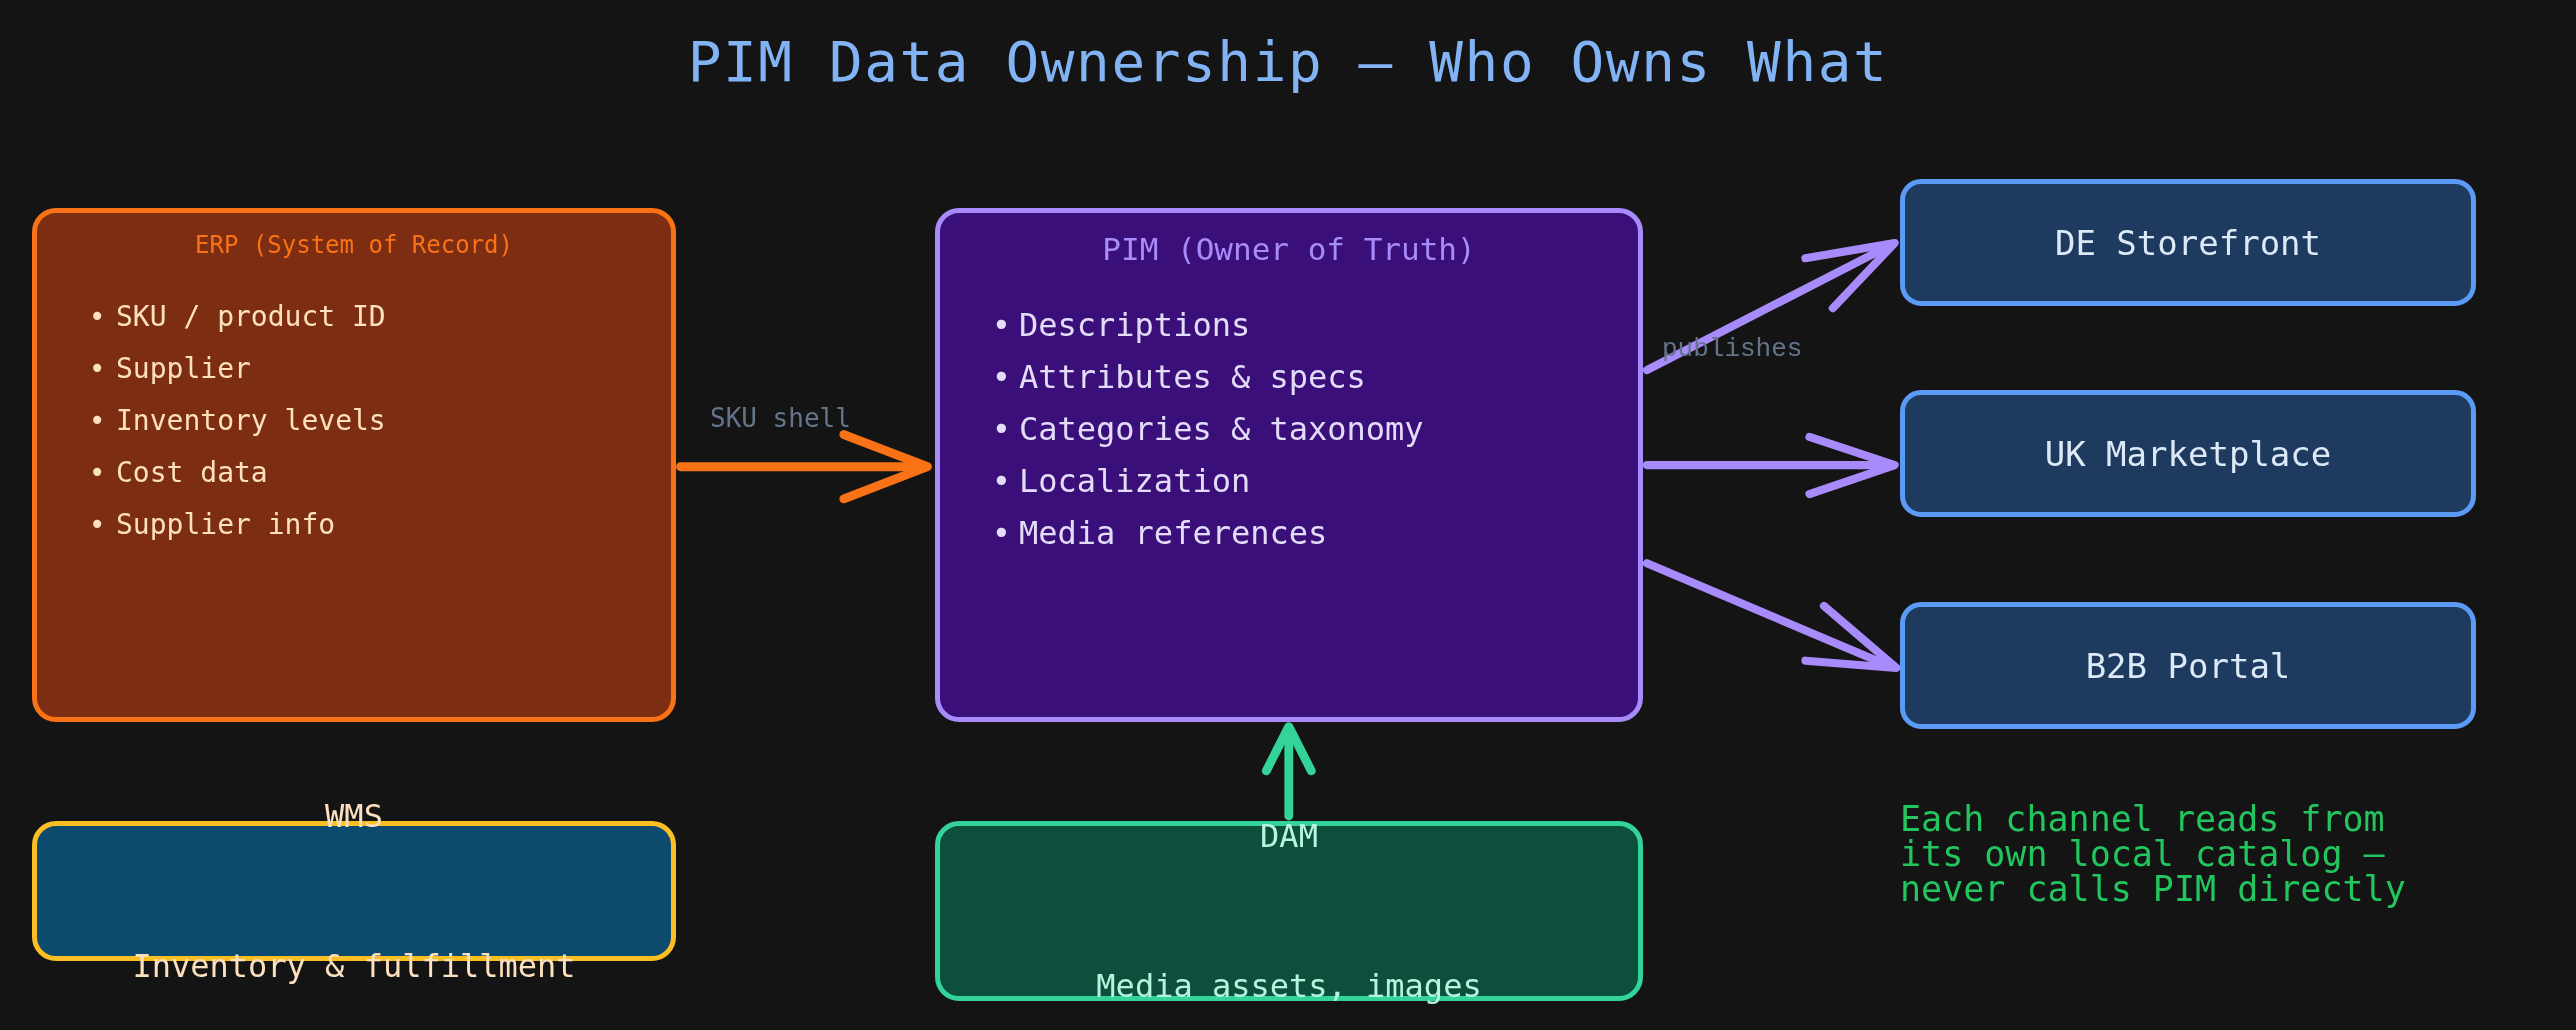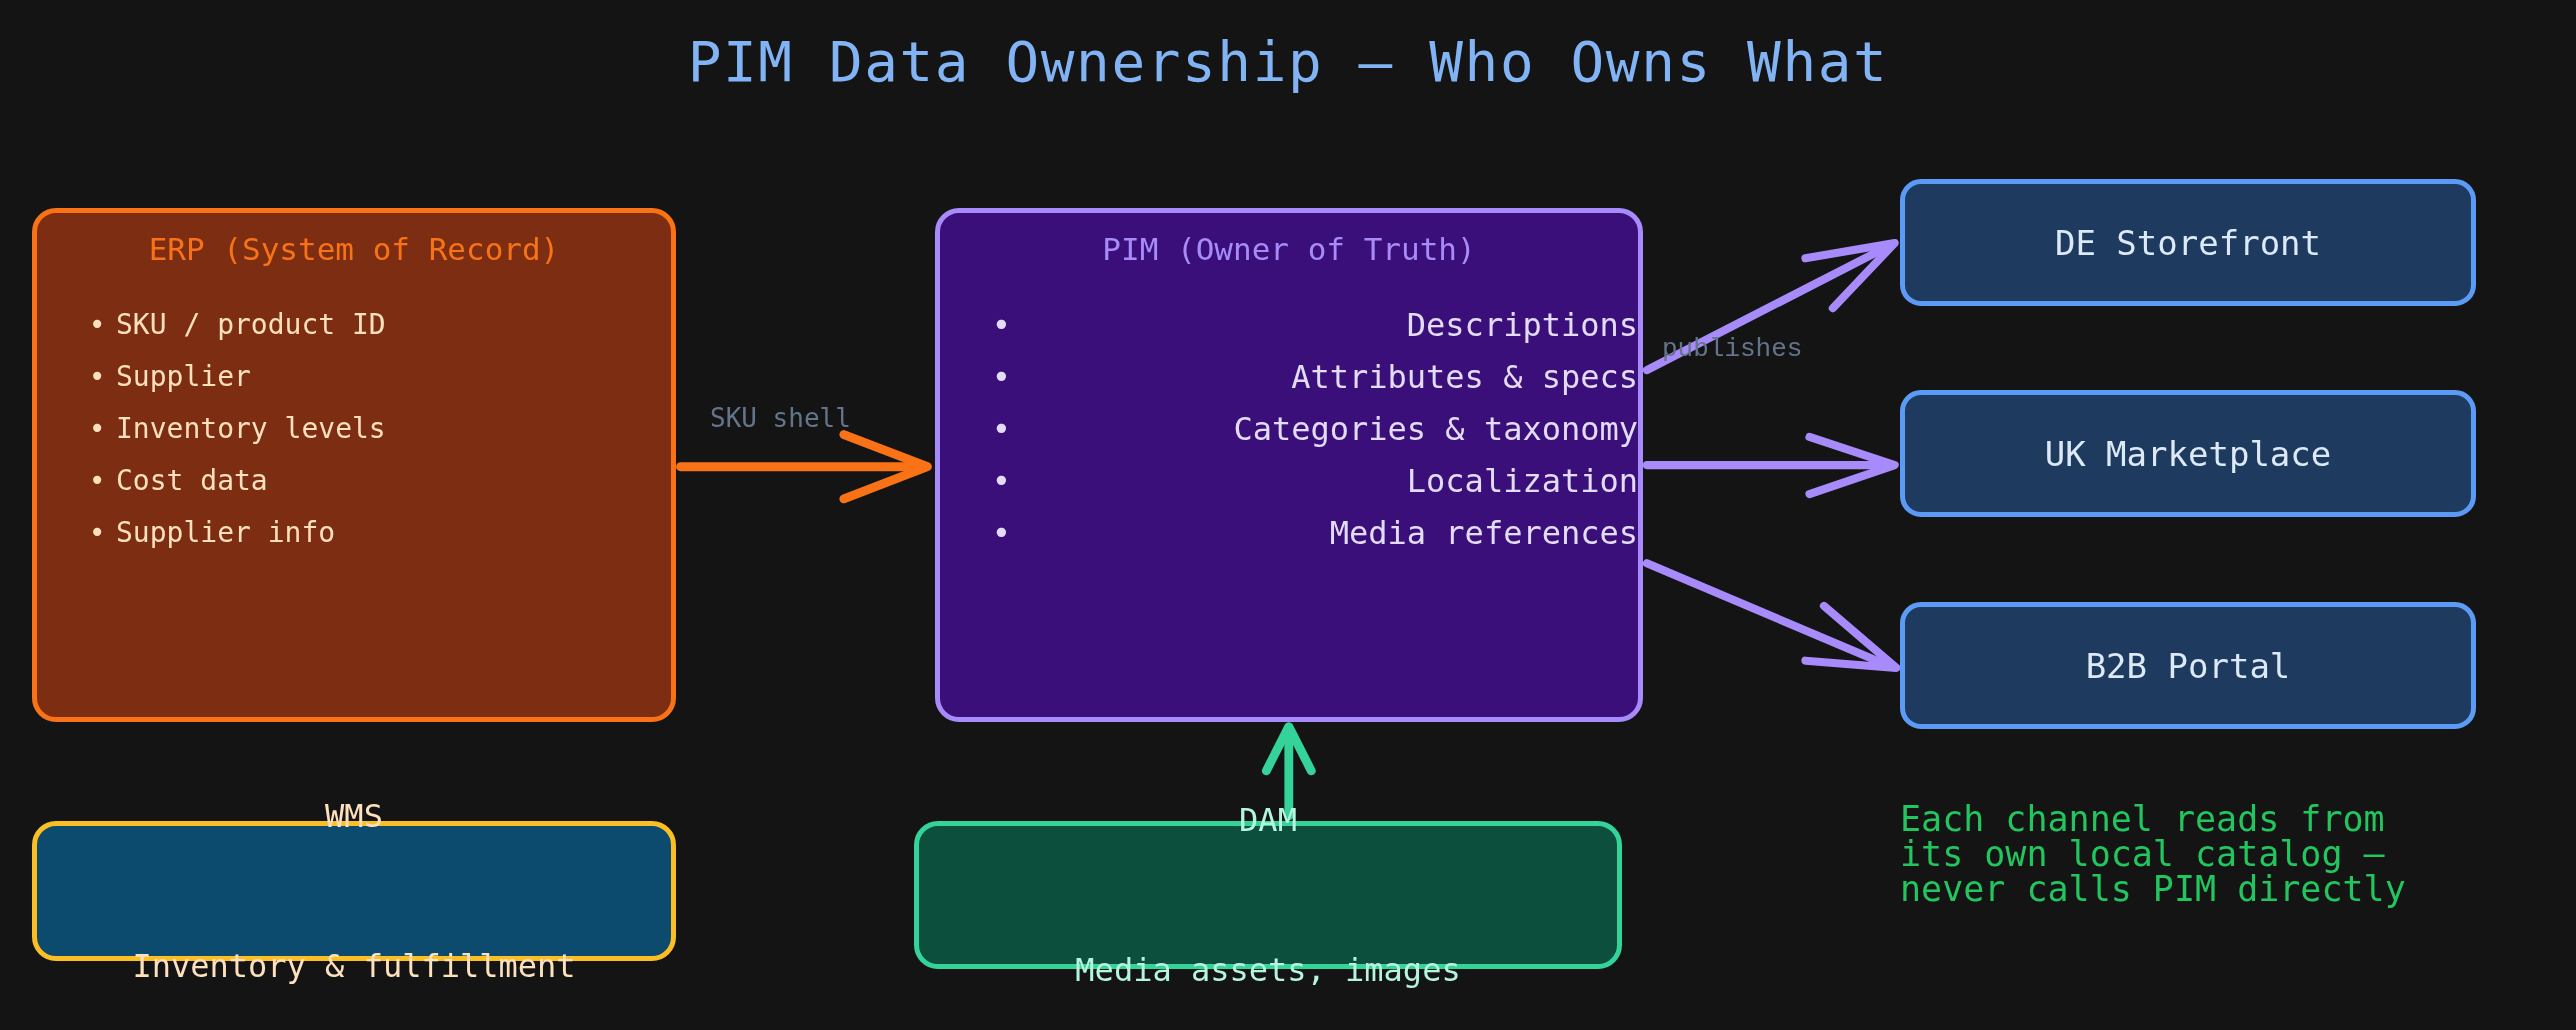--- a/index.html
+++ b/index.html
@@ -60,21 +60,21 @@
   
   #erp-node {
     left: 32px; top: 208px;
     width: 644px; height: 514px;
     background: #7c2d12;
     border-width: 5.6px;
     border-color: #f97316;
   }
   #erp-node .node-title {
     margin-top: 17.7px;
-    font-size: 31px;
+    font-size: 24px;
     color: #f97316;
   }
   #erp-node .bullets {
     margin-top: 32px;
     margin-left: 42px;
     font-size: 28px;
     line-height: 52px;
     color: #fde0bd;
   }
 
@@ -90,21 +90,20 @@
     margin-top: 17.7px;
     font-size: 31px;
     color: #a78bfa;
   }
   #pim-node .bullets {
     margin-top: 32px;
     margin-left: 42px;
     font-size: 32px;
     line-height: 52px;
     color: #e3dcf8;
-    text-align: right;
   }
 
   
   #wms-node {
     left: 32px; top: 821px;
     width: 644px; height: 140px;
     background: #0c4a6e;
     border-width: 5.6px;
     border-color: #fbbf24;
     display: flex;
@@ -112,22 +111,22 @@
     justify-content: center;
   }
   #wms-node .node-title {
     font-size: 32px;
     line-height: 50px;
     color: #fde0bd;
   }
 
   
   #dam-node {
-    left: 914px; top: 821px;
-    width: 708px; height: 148px;
+    left: 935px; top: 821px;
+    width: 708px; height: 180px;
     background: #0c4f3c;
     border-width: 5.6px;
     border-color: #34d399;
     display: flex;
     align-items: center;
     justify-content: center;
   }
   #dam-node .node-title {
     font-size: 32px;
     line-height: 50px;

